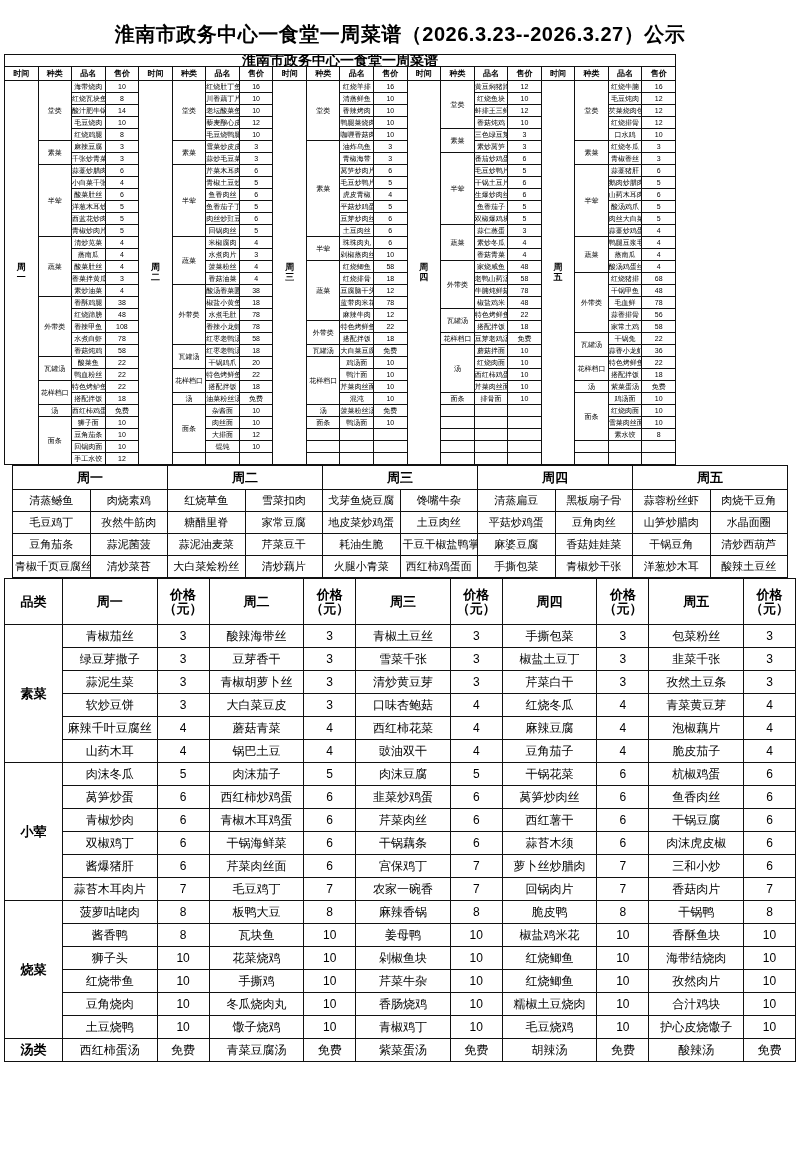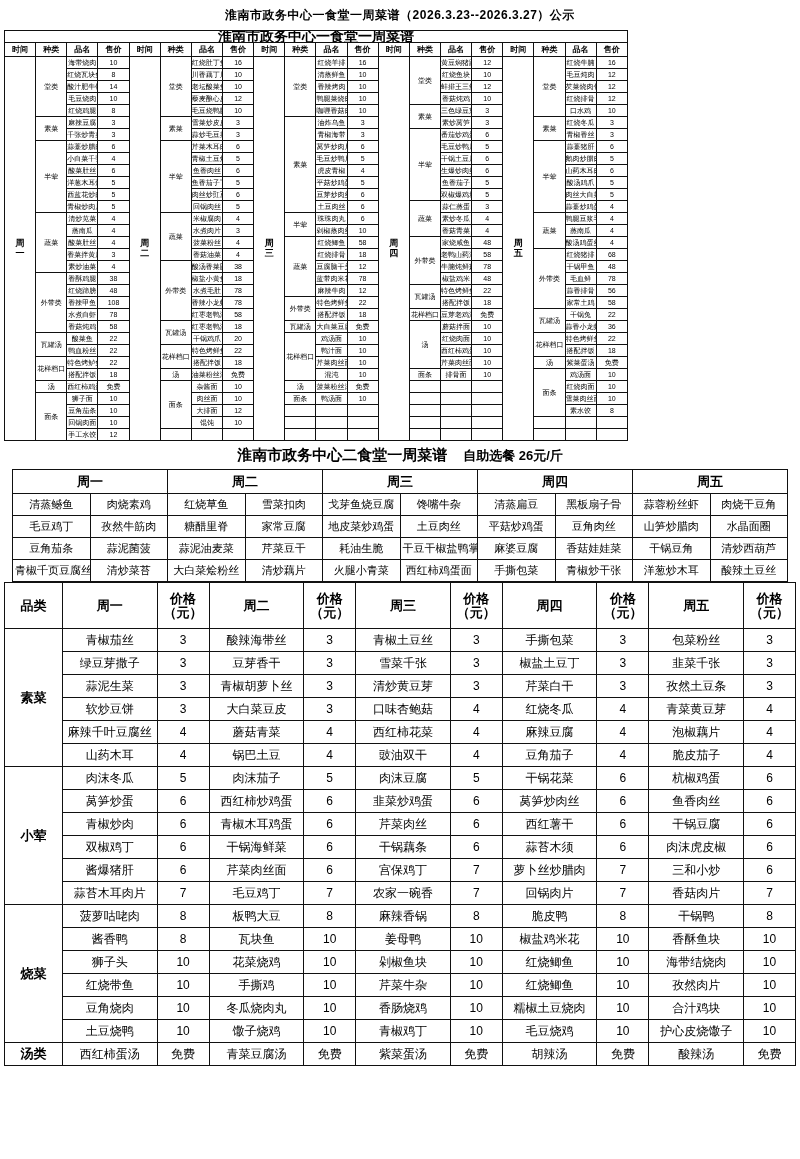--- a/index.html
+++ b/index.html
@@ -8,38 +8,38 @@
     background: #ffffff;
     font-family: "Liberation Sans", "DejaVu Sans", sans-serif;
     width: 800px;
     color: #000;
   }
   .page { width: 800px; padding: 0; }
 
   
   .main-title {
     text-align: center;
-    font-size: 12px;
+    font-size: 20px;
     font-weight: bold;
-    padding: 7px 0 6px 0;
+    padding: 21px 0 6px 0;
     letter-spacing: 0.5px;
   }
   .sec-title {
     text-align: center;
     font-size: 15px;
     font-weight: bold;
     padding: 5px 0 4px 0;
   }
   .sec-title .sub { font-size: 13px; font-weight: bold; padding-left: 16px; }
 
   
   .c1wrap { padding: 0 4px; }
   table.c1 {
     border-collapse: collapse;
-    width: 624px;
+    width: 672px;
     table-layout: fixed;
     font-size: 7px;
   }
   table.c1 td, table.c1 th {
     border: 1px solid #111;
     padding: 0;
     height: 11px;
     line-height: 11px;
     text-align: center;
     overflow: hidden;
@@ -583,23 +583,20 @@
             <td></td>
             <td></td>
             <td></td>
             <td></td>
             <td></td>
           </tr>
         </tbody>
     </table>
   </div>
 
-  <div class="sec-title">
-    <span>淮南市政务中心二食堂一周菜谱</span><span class="sub">自助选餐 26元/斤</span>
-  </div>
   <div class="c2wrap">
     <table class="c2">
       <tbody id="c2-body">
           <tr>
             <td class="hdr" colspan="2">周一</td>
             <td class="hdr" colspan="2">周二</td>
             <td class="hdr" colspan="2">周三</td>
             <td class="hdr" colspan="2">周四</td>
             <td class="hdr" colspan="2">周五</td>
           </tr>

